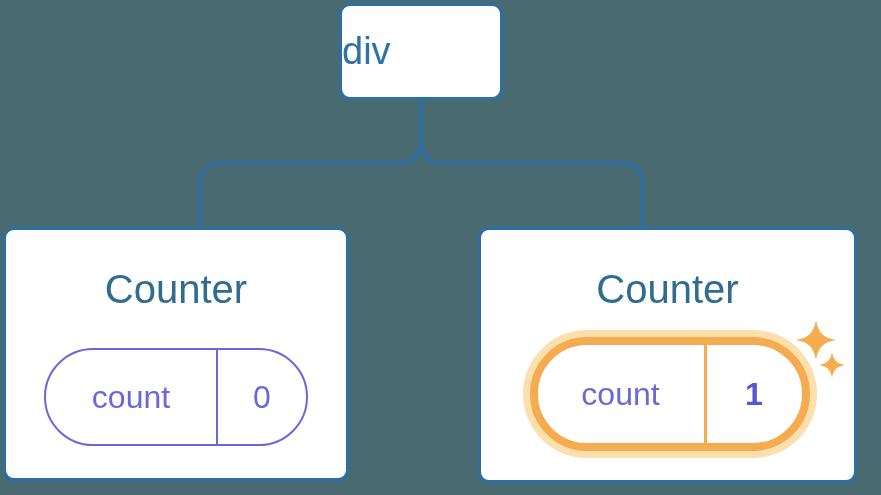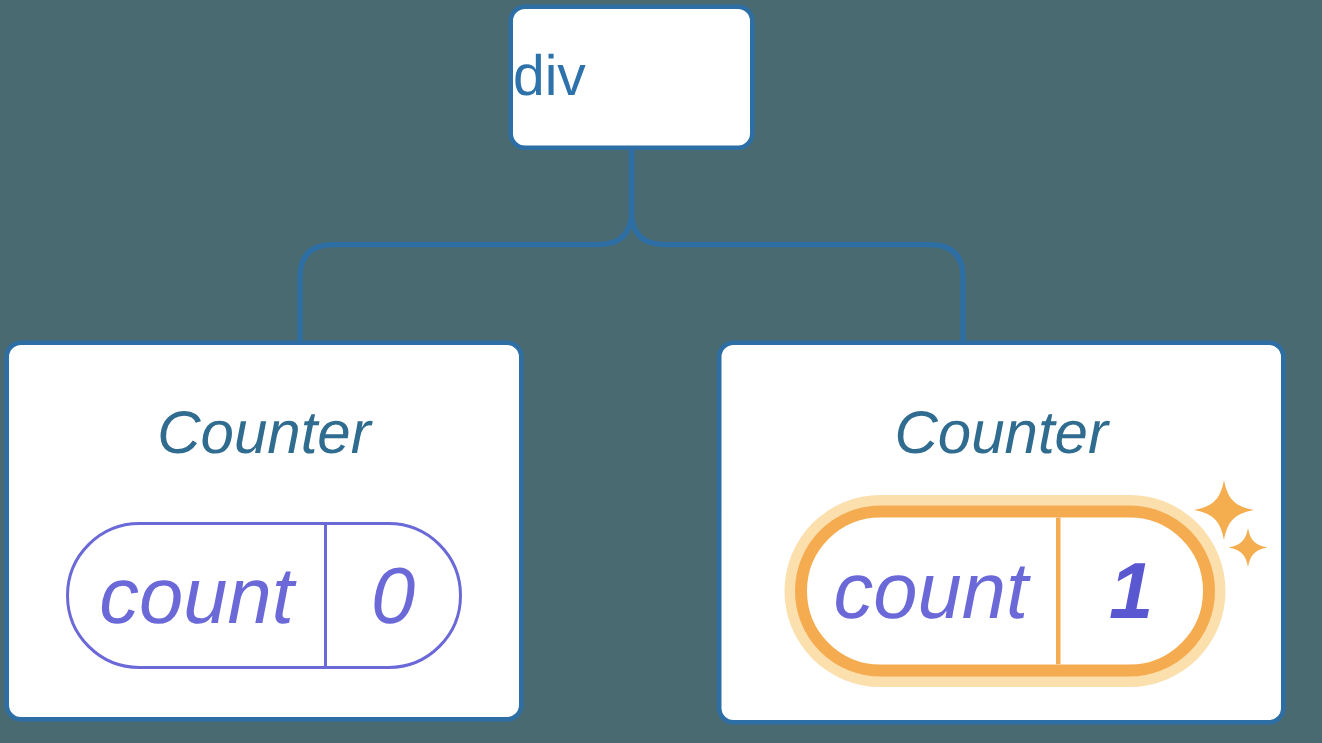--- a/index.html
+++ b/index.html
@@ -25,21 +25,20 @@
     z-index: 2;
   }
   .root-label { font-size: 38px; font-weight: 500; color: #2E72AB; }
 
   .card {
     position: absolute;
     background: #ffffff;
     border: 3px solid #2D6FA5;
     border-radius: 11px;
     z-index: 2;
-    font-style: italic;
   }
   .card-left  { left: 3px;   top: 227px; width: 346px; height: 254px; }
   .card-right { left: 478px; top: 227px; width: 379px; height: 256px; }
 
   .card-title {
     position: absolute;
     top: 36px; left: 0; width: 100%;
     text-align: center;
     font-size: 40px; font-weight: 500; line-height: 1.15;
     color: #306C8F;
@@ -66,21 +65,21 @@
     width: 264px; height: 98px;
     margin-left: 2px;
     border: 8px solid #F5AC50;
     border-radius: 70px;
     box-shadow: 0 0 0 7px #FBDFAD;
   }
   .pill-highlight .pill-key { width: 169px; border-right: 3px solid #F5AC50; }
 
   .pill-key, .pill-value {
     display: flex; align-items: center; justify-content: center;
-    font-size: 53px; color: #6B69D8;
+    font-size: 32px; color: #6B69D8;
   }
   .pill-value { flex: 1; }
   .pill-highlight .pill-value { font-weight: 700; color: #5A58D0; }
 
   .sparkle { position: absolute; z-index: 3; }
   .sparkle-large { left: 796px; top: 320px; width: 40px; height: 40px; }
   .sparkle-small { left: 819px; top: 352px; width: 26px; height: 26px; }
 </style>
 </head>
 <body>

